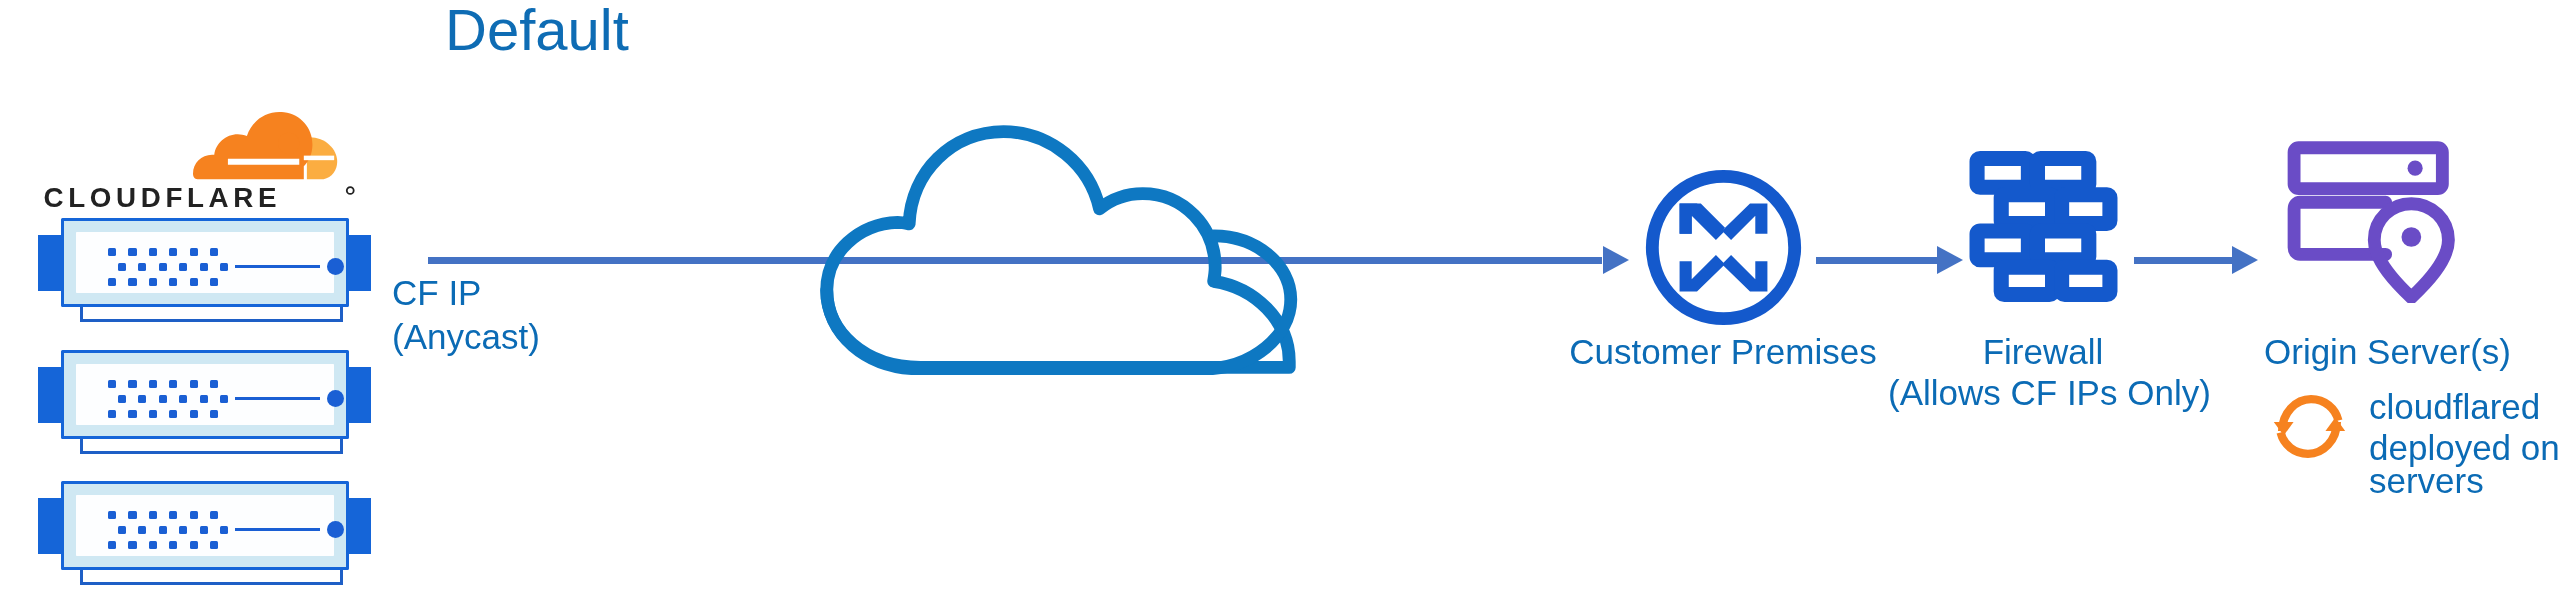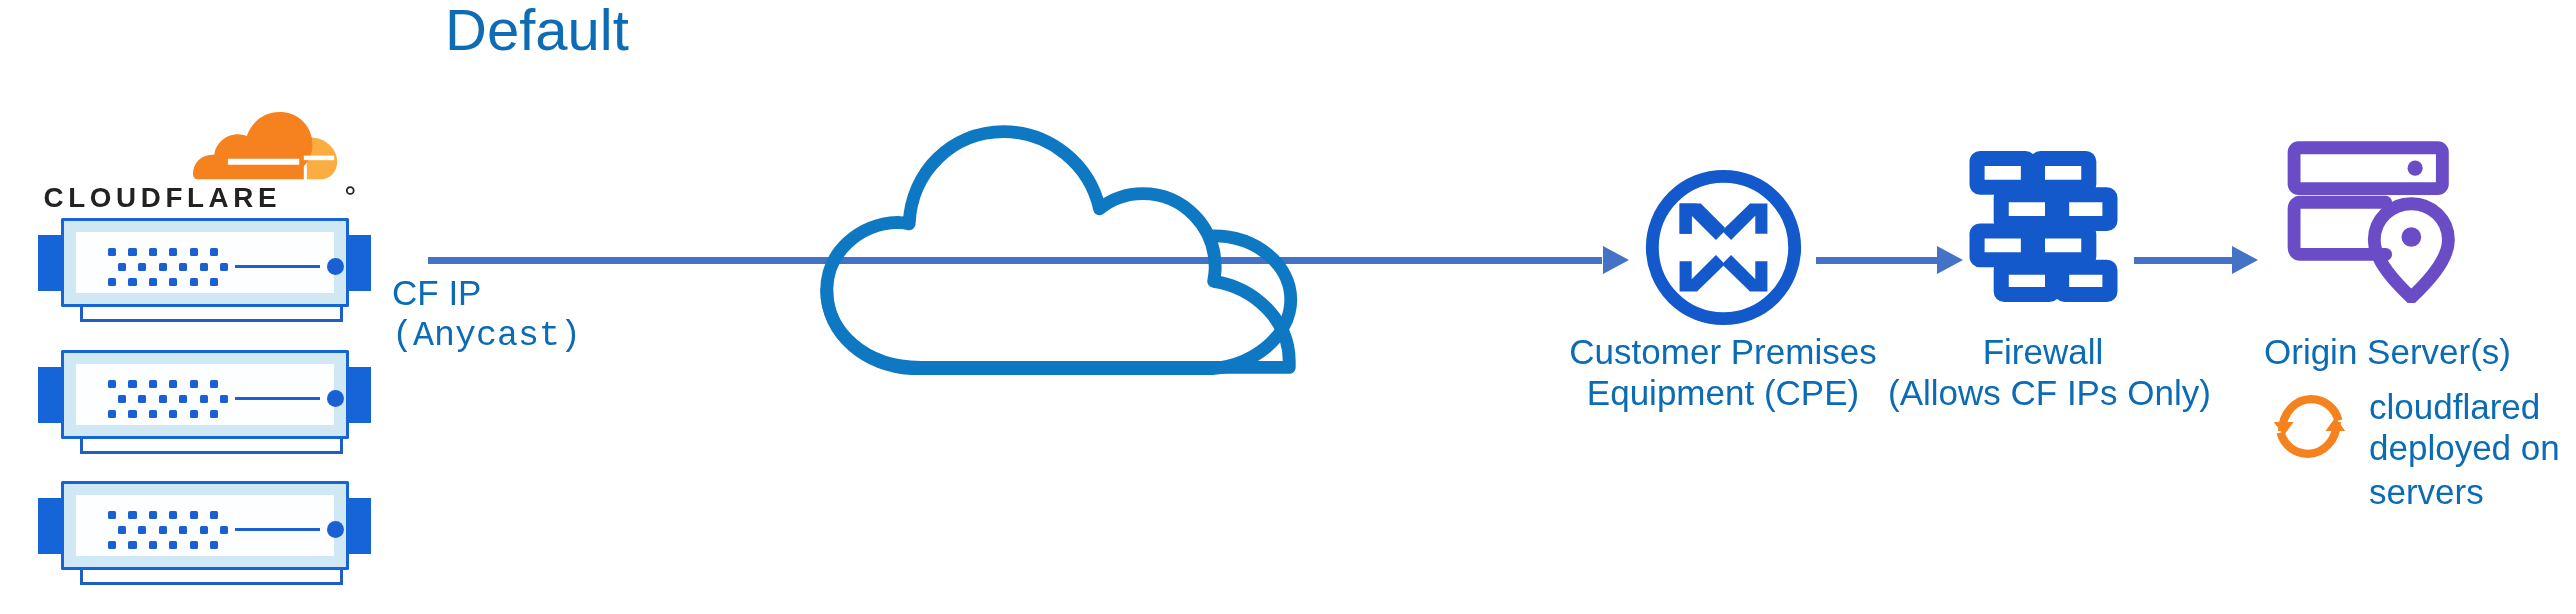--- a/index.html
+++ b/index.html
@@ -317,21 +317,21 @@
           <div class="led" style="left:82px;top:30px;"></div>
           <div class="led" style="left:102px;top:30px;"></div>
         </div>
         <div class="srv-line"></div>
         <div class="srv-dot"></div>
       </div>
     </div>
   </div>
 
   <div class="txt lbl" style="left:392px; top:272px;">CF IP</div>
-  <div class="txt lbl" style="left:392px; top:316px;font-family:Liberation Mono, monospace;">(Anycast)</div>
+  <div class="txt lbl" style="left:392px; top:316px;">(Anycast)</div>
 
   <div class="arrow-line" style="left:428px; top:257px; width:1174px;"></div>
   <div class="arrow-head" style="left:1603px; top:246px;"></div>
 
   <svg id="internet-cloud" viewBox="0 0 640 348">
     <path d="M138 338
              C63 338 14 290 14 236
              C14 186 56 148 108 146
              C112 146 118 147 123 148
              C126 79 180 26 248 26
@@ -366,21 +366,20 @@
       <path d="M163 47 L163 87 L147 87 L147 63 L115 95 L103 83 L140 47 Z"></path>
     </g>
     <g fill="#1459CC">
       <path d="M47 163 L47 123 L63 123 L63 147 L95 115 L107 127 L70 163 Z"></path>
     </g>
     <g fill="#1459CC">
       <path d="M163 163 L163 123 L147 123 L147 147 L115 115 L103 127 L140 163 Z"></path>
     </g>
   </svg>
   <div class="txt lbl lbl-c" style="left:1568px; top:331px; width:310px;">Customer Premises</div>
-  <div class="txt lbl lbl-c" style="left:1568px; top:372px; width:310px;">Equipment (CPE)</div>
 
   <div class="arrow-line" style="left:1816px; top:257px; width:121px;"></div>
   <div class="arrow-head" style="left:1937px; top:246px;"></div>
 
   <svg id="firewall-icon" viewBox="0 0 200 200">
     <g fill="none" stroke="#1459CC" stroke-width="20" stroke-linejoin="round">
 
       <rect x="12" y="10" width="68" height="38" rx="4"></rect>
       <rect x="92" y="10" width="68" height="38" rx="4"></rect>
 
@@ -416,16 +415,16 @@
   <svg id="cloudflared-icon" viewBox="0 0 104 104">
     <g fill="none" stroke="#F6821F" stroke-width="11" stroke-linecap="butt">
       <path d="M16 58 C16 34 34 16 54 16 C72 16 86 28 90 44"></path>
       <path d="M88 46 C88 70 70 88 50 88 C32 88 18 76 14 60"></path>
     </g>
     <path d="M5 46 L31 46 L18 64 Z" fill="#F6821F"></path>
     <path d="M73 58 L99 58 L86 40 Z" fill="#F6821F"></path>
   </svg>
   <div class="txt lbl" style="left:2369px; top:386px;">cloudflared</div>
   <div class="txt lbl" style="left:2369px; top:427px;">deployed on</div>
-  <div class="txt lbl" style="left:2369px; top:471px;">servers</div>
+  <div class="txt lbl" style="left:2369px; top:460px;">servers</div>
 
 </div>
 
 
 </body></html>

